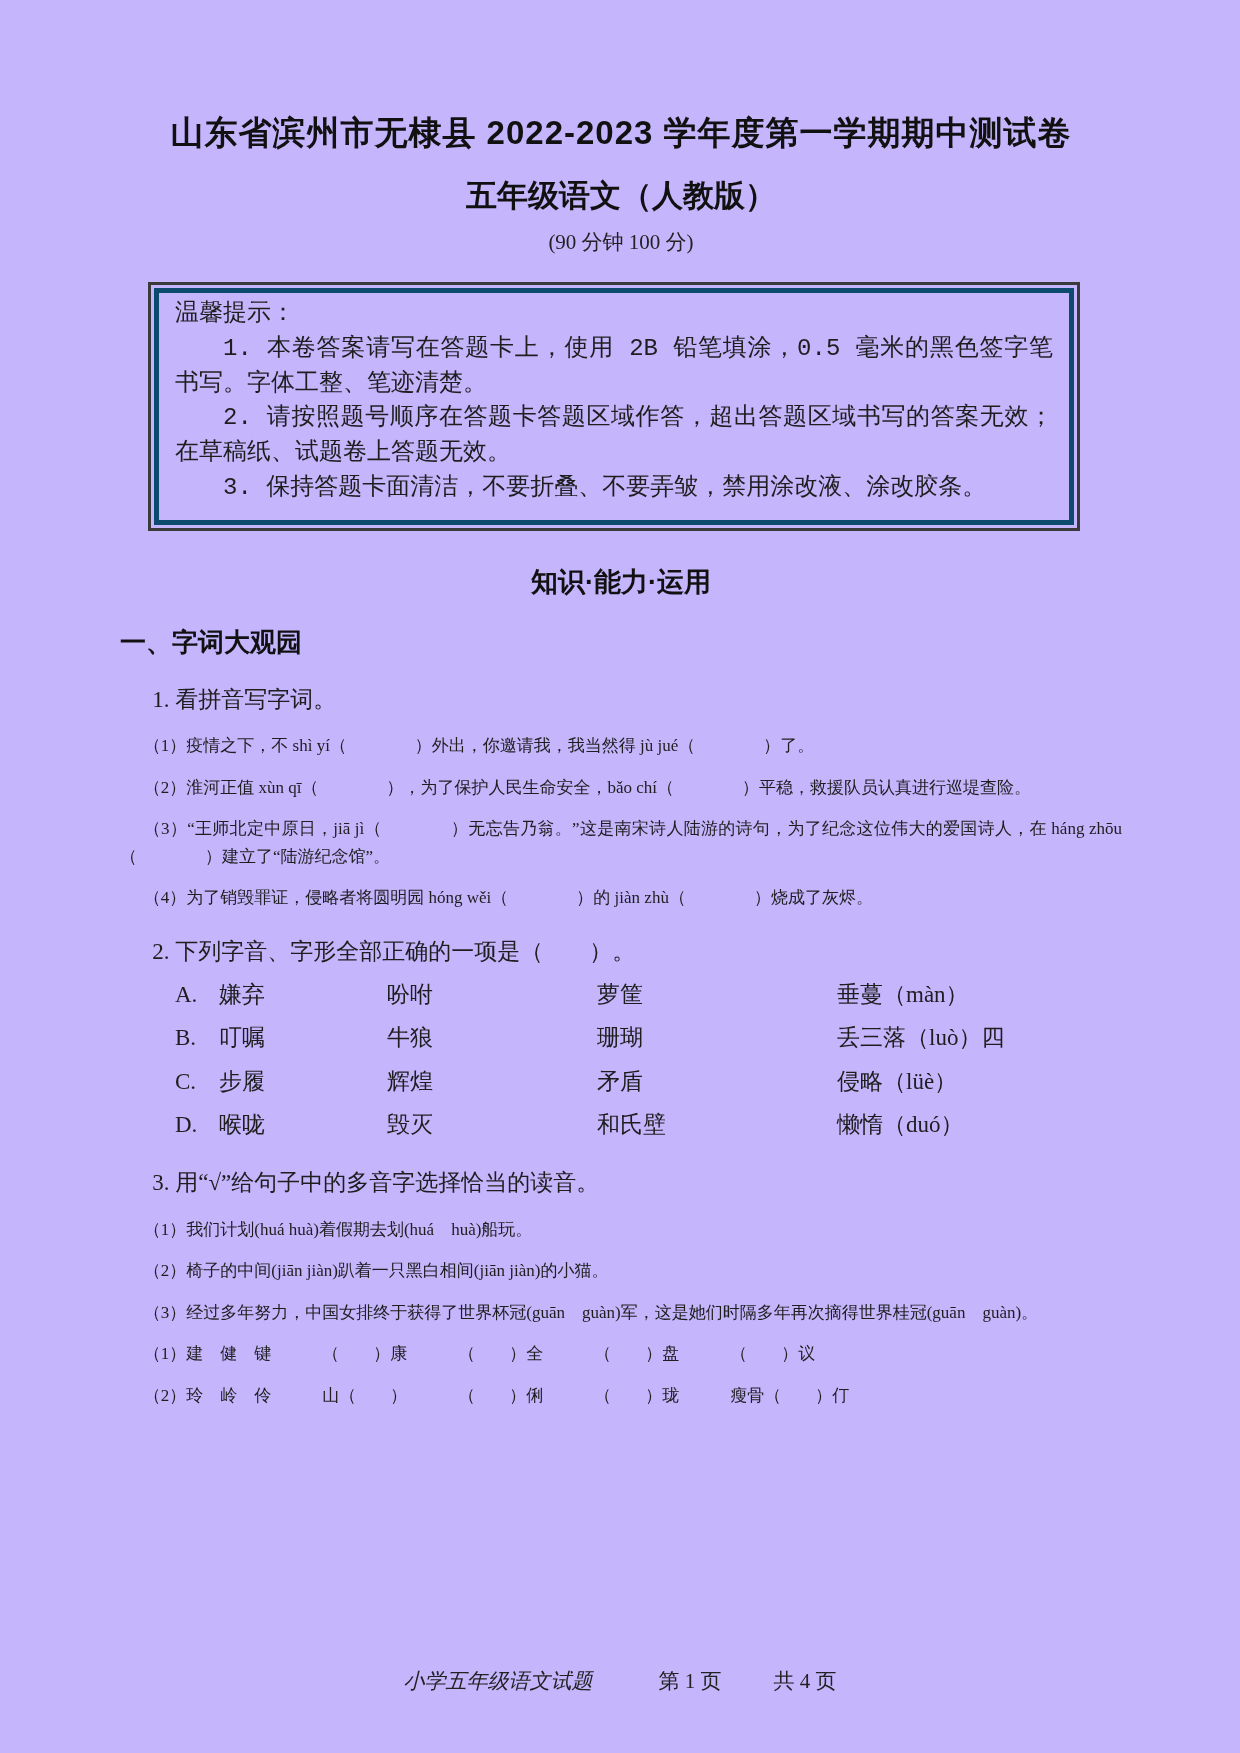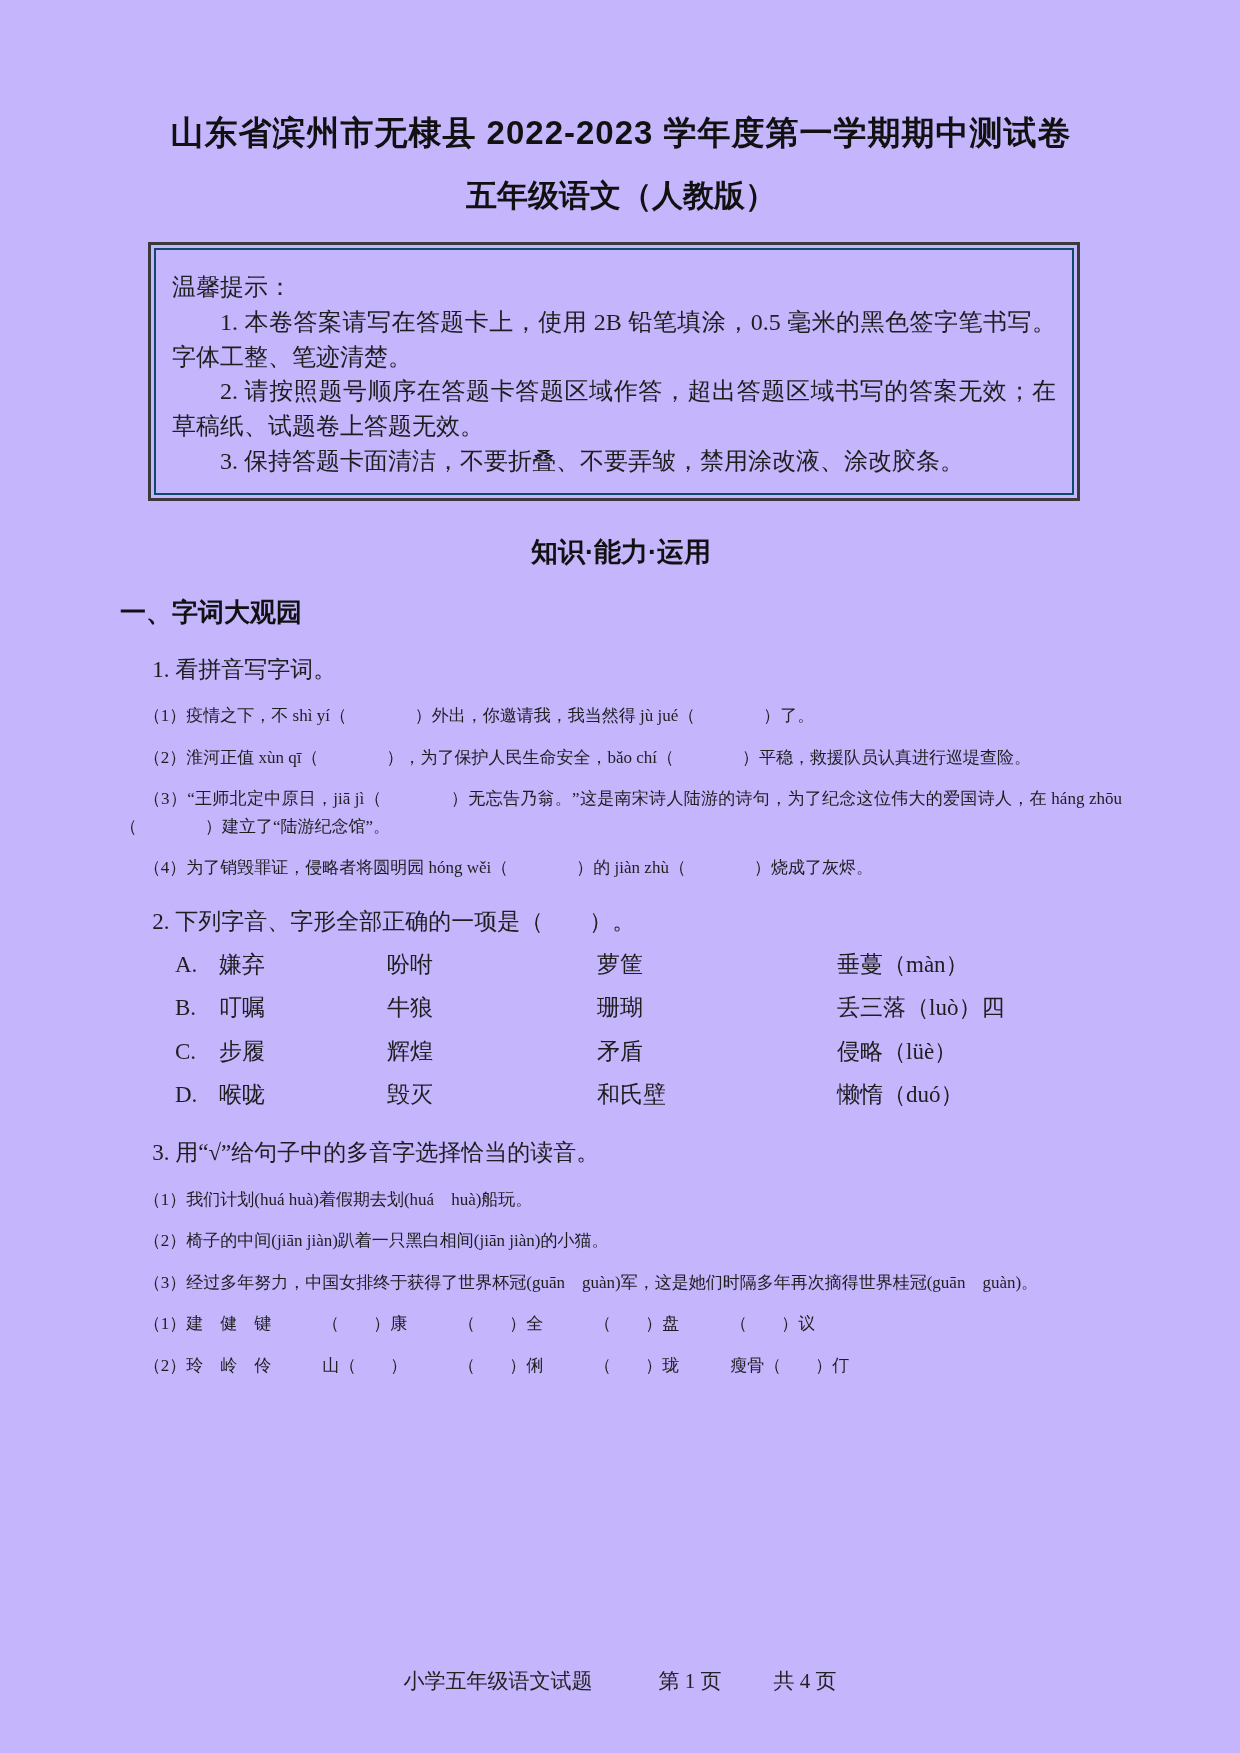--- a/index.html
+++ b/index.html
@@ -16,21 +16,21 @@
     color:#111;letter-spacing:1px;
   }
   .doc-subtitle{
     font-family:"Liberation Sans","DejaVu Sans",sans-serif;
     font-weight:bold;font-size:31px;text-align:center;color:#111;
     margin-top:24px;line-height:1.25;
   }
   .doc-meta{font-size:21px;text-align:center;margin-top:12px;color:#222;}
 
   .notice{border:3px solid #3a3a3a;padding:3px;margin:26px 42px 0 28px;}
-  .notice-inner{border:2px solid #0c4a6e;padding:20px 16px 14px 16px;}
+  .notice-inner{border:5px solid #0c4a6e;padding:4px 16px 14px 16px;font-family:Liberation Mono, monospace;}
   .notice-heading{font-size:24px;line-height:1.45;margin:0;}
   .notice-item{font-size:24px;line-height:1.45;margin:0;text-indent:2em;text-align:justify;}
 
   .section-heading{
     font-family:"Liberation Sans","DejaVu Sans",sans-serif;
     font-weight:bold;font-size:27px;text-align:center;color:#111;
     margin-top:34px;line-height:1.3;
   }
   .part-heading{
     font-family:"Liberation Sans","DejaVu Sans",sans-serif;
@@ -45,31 +45,32 @@
   .opt-c1{width:168px;flex:none;}
   .opt-c2{width:210px;flex:none;}
   .opt-c3{width:240px;flex:none;}
   .opt-c4{flex:1;}
 
   .footer{
     position:absolute;left:0;bottom:58px;width:100%;
     display:flex;justify-content:center;align-items:baseline;
     font-size:21px;color:#222;
   }
-  .footer .f-left{margin-right:66px;}
+  .footer .f-left{margin-right:66px;font-style:italic;}
   .footer .f-mid{margin-right:52px;}
 </style>
 </head>
 <body>
 
 <div class="page">
   <div class="content">
 
     <div class="doc-title">山东省滨州市无棣县 2022-2023 学年度第一学期期中测试卷</div>
     <div class="doc-subtitle">五年级语文（人教版）</div>
+    <div class="doc-meta">(90 分钟 100 分)</div>
 
     <div class="notice">
       <div class="notice-inner">
         <p class="notice-heading">温馨提示：</p>
         <p class="notice-item">1. 本卷答案请写在答题卡上，使用 2B 铅笔填涂，0.5 毫米的黑色签字笔书写。字体工整、笔迹清楚。</p>
         <p class="notice-item">2. 请按照题号顺序在答题卡答题区域作答，超出答题区域书写的答案无效；在草稿纸、试题卷上答题无效。</p>
         <p class="notice-item">3. 保持答题卡面清洁，不要折叠、不要弄皱，禁用涂改液、涂改胶条。</p>
       </div>
     </div>
 

